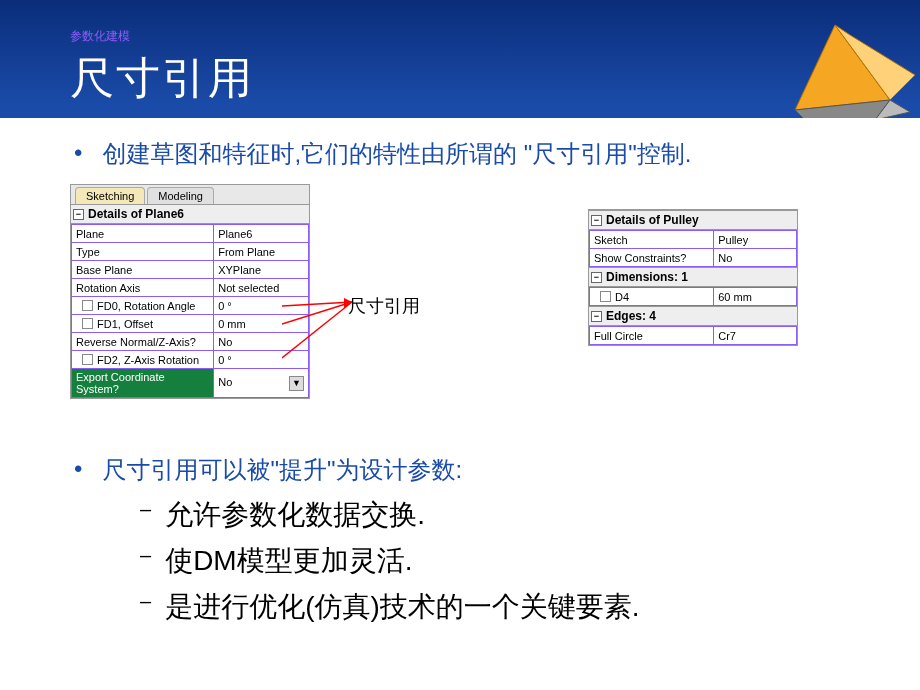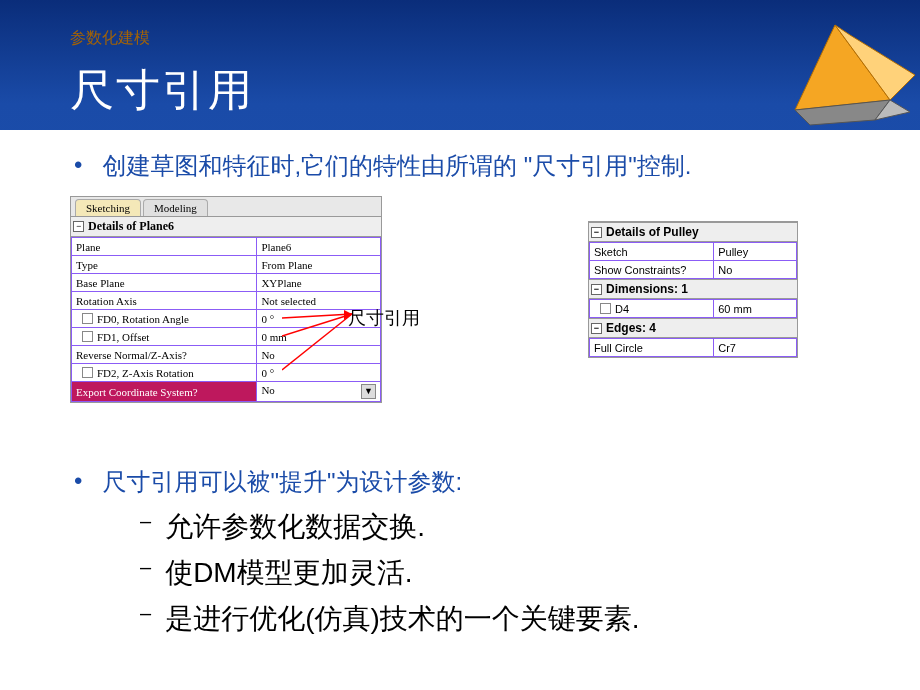--- a/index.html
+++ b/index.html
@@ -15,24 +15,24 @@
       position: absolute;
       top: 20px;
       right: 0px;
       width: 140px;
       height: 110px;
     }
     .header {
       padding: 28px 70px 0 70px;
     }
     .subtitle {
-      color: #a16207;
-      font-size: 16px;
+      color: #8b5cf6;
+      font-size: 12px;
       font-weight: normal;
-      margin-bottom: 12px;
+      margin-bottom: 4px;
     }
     .title {
       color: #fff;
       font-size: 44px;
       font-weight: normal;
       letter-spacing: 2px;
     }
     .content {
       background: #fff;
       margin-top: 10px;
@@ -77,24 +77,24 @@
     }
     .panels-area {
       position: relative;
       height: 240px;
       margin-top: 12px;
     }
     .panel-left {
       position: absolute;
       left: 10px;
       top: 0;
-      width: 312px;
+      width: 240px;
       background: #f0f0f0;
       border: 1px solid #999;
-      font-family: Liberation Serif, serif;
+      font-family: Liberation Sans, sans-serif;
       font-size: 12px;
     }
     .tabs {
       display: flex;
       background: #e8e8e8;
       padding: 2px 4px 0 4px;
       gap: 2px;
     }
     .tab {
       padding: 2px 10px;
@@ -134,21 +134,21 @@
       border-collapse: collapse;
     }
     .prop-table td {
       border: 1px solid #8b5cf6;
       padding: 2px 4px;
       background: #fff;
       font-size: 11px;
       height: 18px;
     }
     .prop-table td:first-child { width: 60%; }
-    .prop-table td.sel-label { background: #be185d; color: #fff; }
+    .prop-table td.sel-label { background: #15803d; color: #fff; }
     .checkbox-cell { display: flex; align-items: center; gap: 4px; padding-left: 6px; }
     .mini-checkbox {
       width: 11px; height: 11px; border: 1px solid #888; background: #fff; display: inline-block;
     }
     .dropdown-arrow {
       float: right;
       width: 15px;
       height: 15px;
       background: #ddd;
       border: 1px solid #888;

